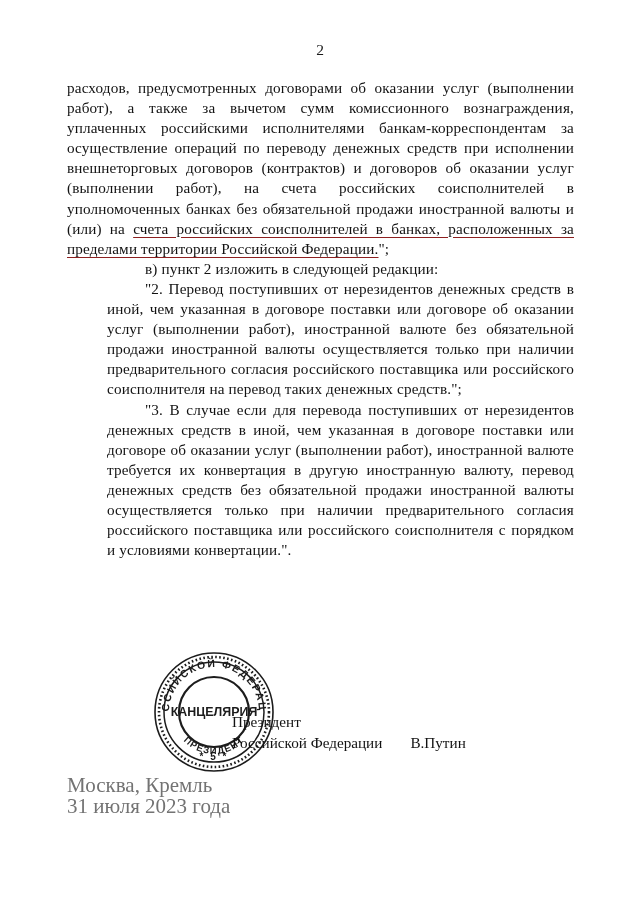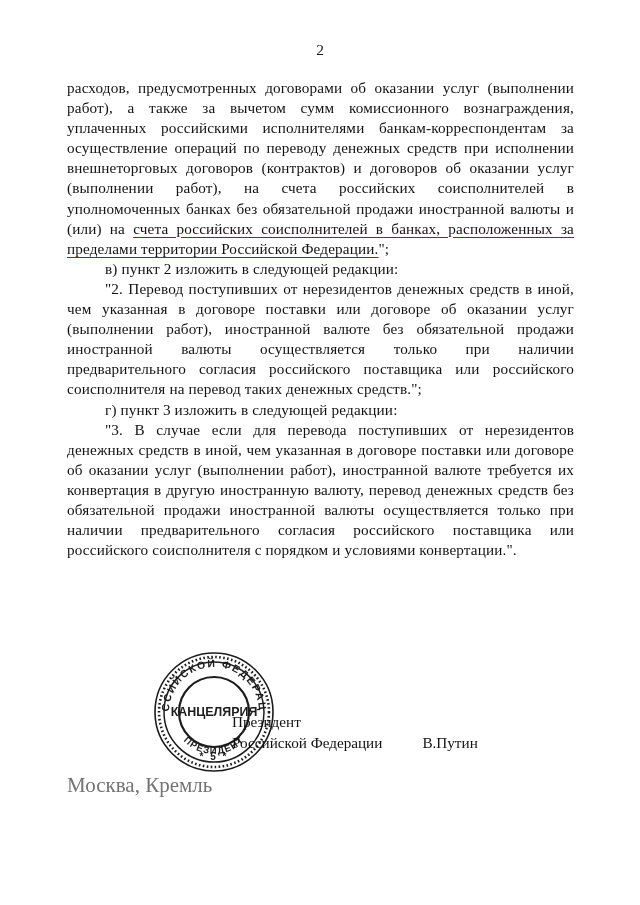--- a/index.html
+++ b/index.html
@@ -46,20 +46,21 @@
     margin: 0;
     font-size: 15.2px;
     line-height: 20.1px;
     text-align: justify;
     text-justify: inter-word;
     color: #121212;
     letter-spacing: 0.01em;
   }
   p.para.indent {
     text-indent: 38px;
+    margin-left: 40px;
   }
   p.para.noindent {
     text-indent: 0;
     font-family: Liberation Serif, serif;
   }
   
   p.para::after {
     content: "";
     display: inline-block;
     width: 100%;
@@ -94,21 +95,21 @@
     font-size: 15.2px;
     line-height: 20.5px;
     color: #121212;
   }
   .sig-row {
     display: block;
     white-space: nowrap;
   }
   .sig-name {
     display: inline-block;
-    margin-left: 40px;
+    margin-left: 28px;
   }
 
   .footer-block {
     position: absolute;
     left: 67px;
     top: 775px;
     font-size: 21px;
     line-height: 21px;
     color: #737373;
   }
@@ -127,23 +128,20 @@
     </p>
 
     <p class="para indent nostretch">
       <span>в) пункт 2 изложить в следующей редакции:</span>
     </p>
 
     <p class="para indent nostretch">
       <span>"2. Перевод поступивших от нерезидентов денежных средств в иной, чем указанная в договоре поставки или договоре об оказании услуг (выполнении работ), иностранной валюте без обязательной продажи иностранной валюты осуществляется только при наличии предварительного согласия российского поставщика или российского соисполнителя на перевод таких денежных средств.";</span>
     </p>
 
-    <p class="para indent nostretch">
-      <span>г) пункт 3 изложить в следующей редакции:</span>
-    </p>
 
     <p class="para indent nostretch">
       <span>"3. В случае если для перевода поступивших от нерезидентов денежных средств в иной, чем указанная в договоре поставки или договоре об оказании услуг (выполнении работ), иностранной валюте требуется их конвертация в другую иностранную валюту, перевод денежных средств без обязательной продажи иностранной валюты осуществляется только при наличии предварительного согласия российского поставщика или российского соисполнителя с порядком и условиями конвертации.".</span>
     </p>
 
   </div>
 
   <div class="seal">
     <svg width="124" height="124" viewBox="0 0 124 124" xmlns="http://www.w3.org/2000/svg">
       <defs>
@@ -172,15 +170,16 @@
 
   <div class="signature-block">
     <span class="sig-row">Президент</span>
     <span class="sig-row">
       <span>Российской Федерации</span><span class="sig-name">В.Путин</span>
     </span>
   </div>
 
   <div class="footer-block">
     <span class="footer-line">Москва, Кремль</span>
+    <span class="footer-line">31 июля 2023 года</span>
   </div>
 
 </div>
 
 </body></html>

